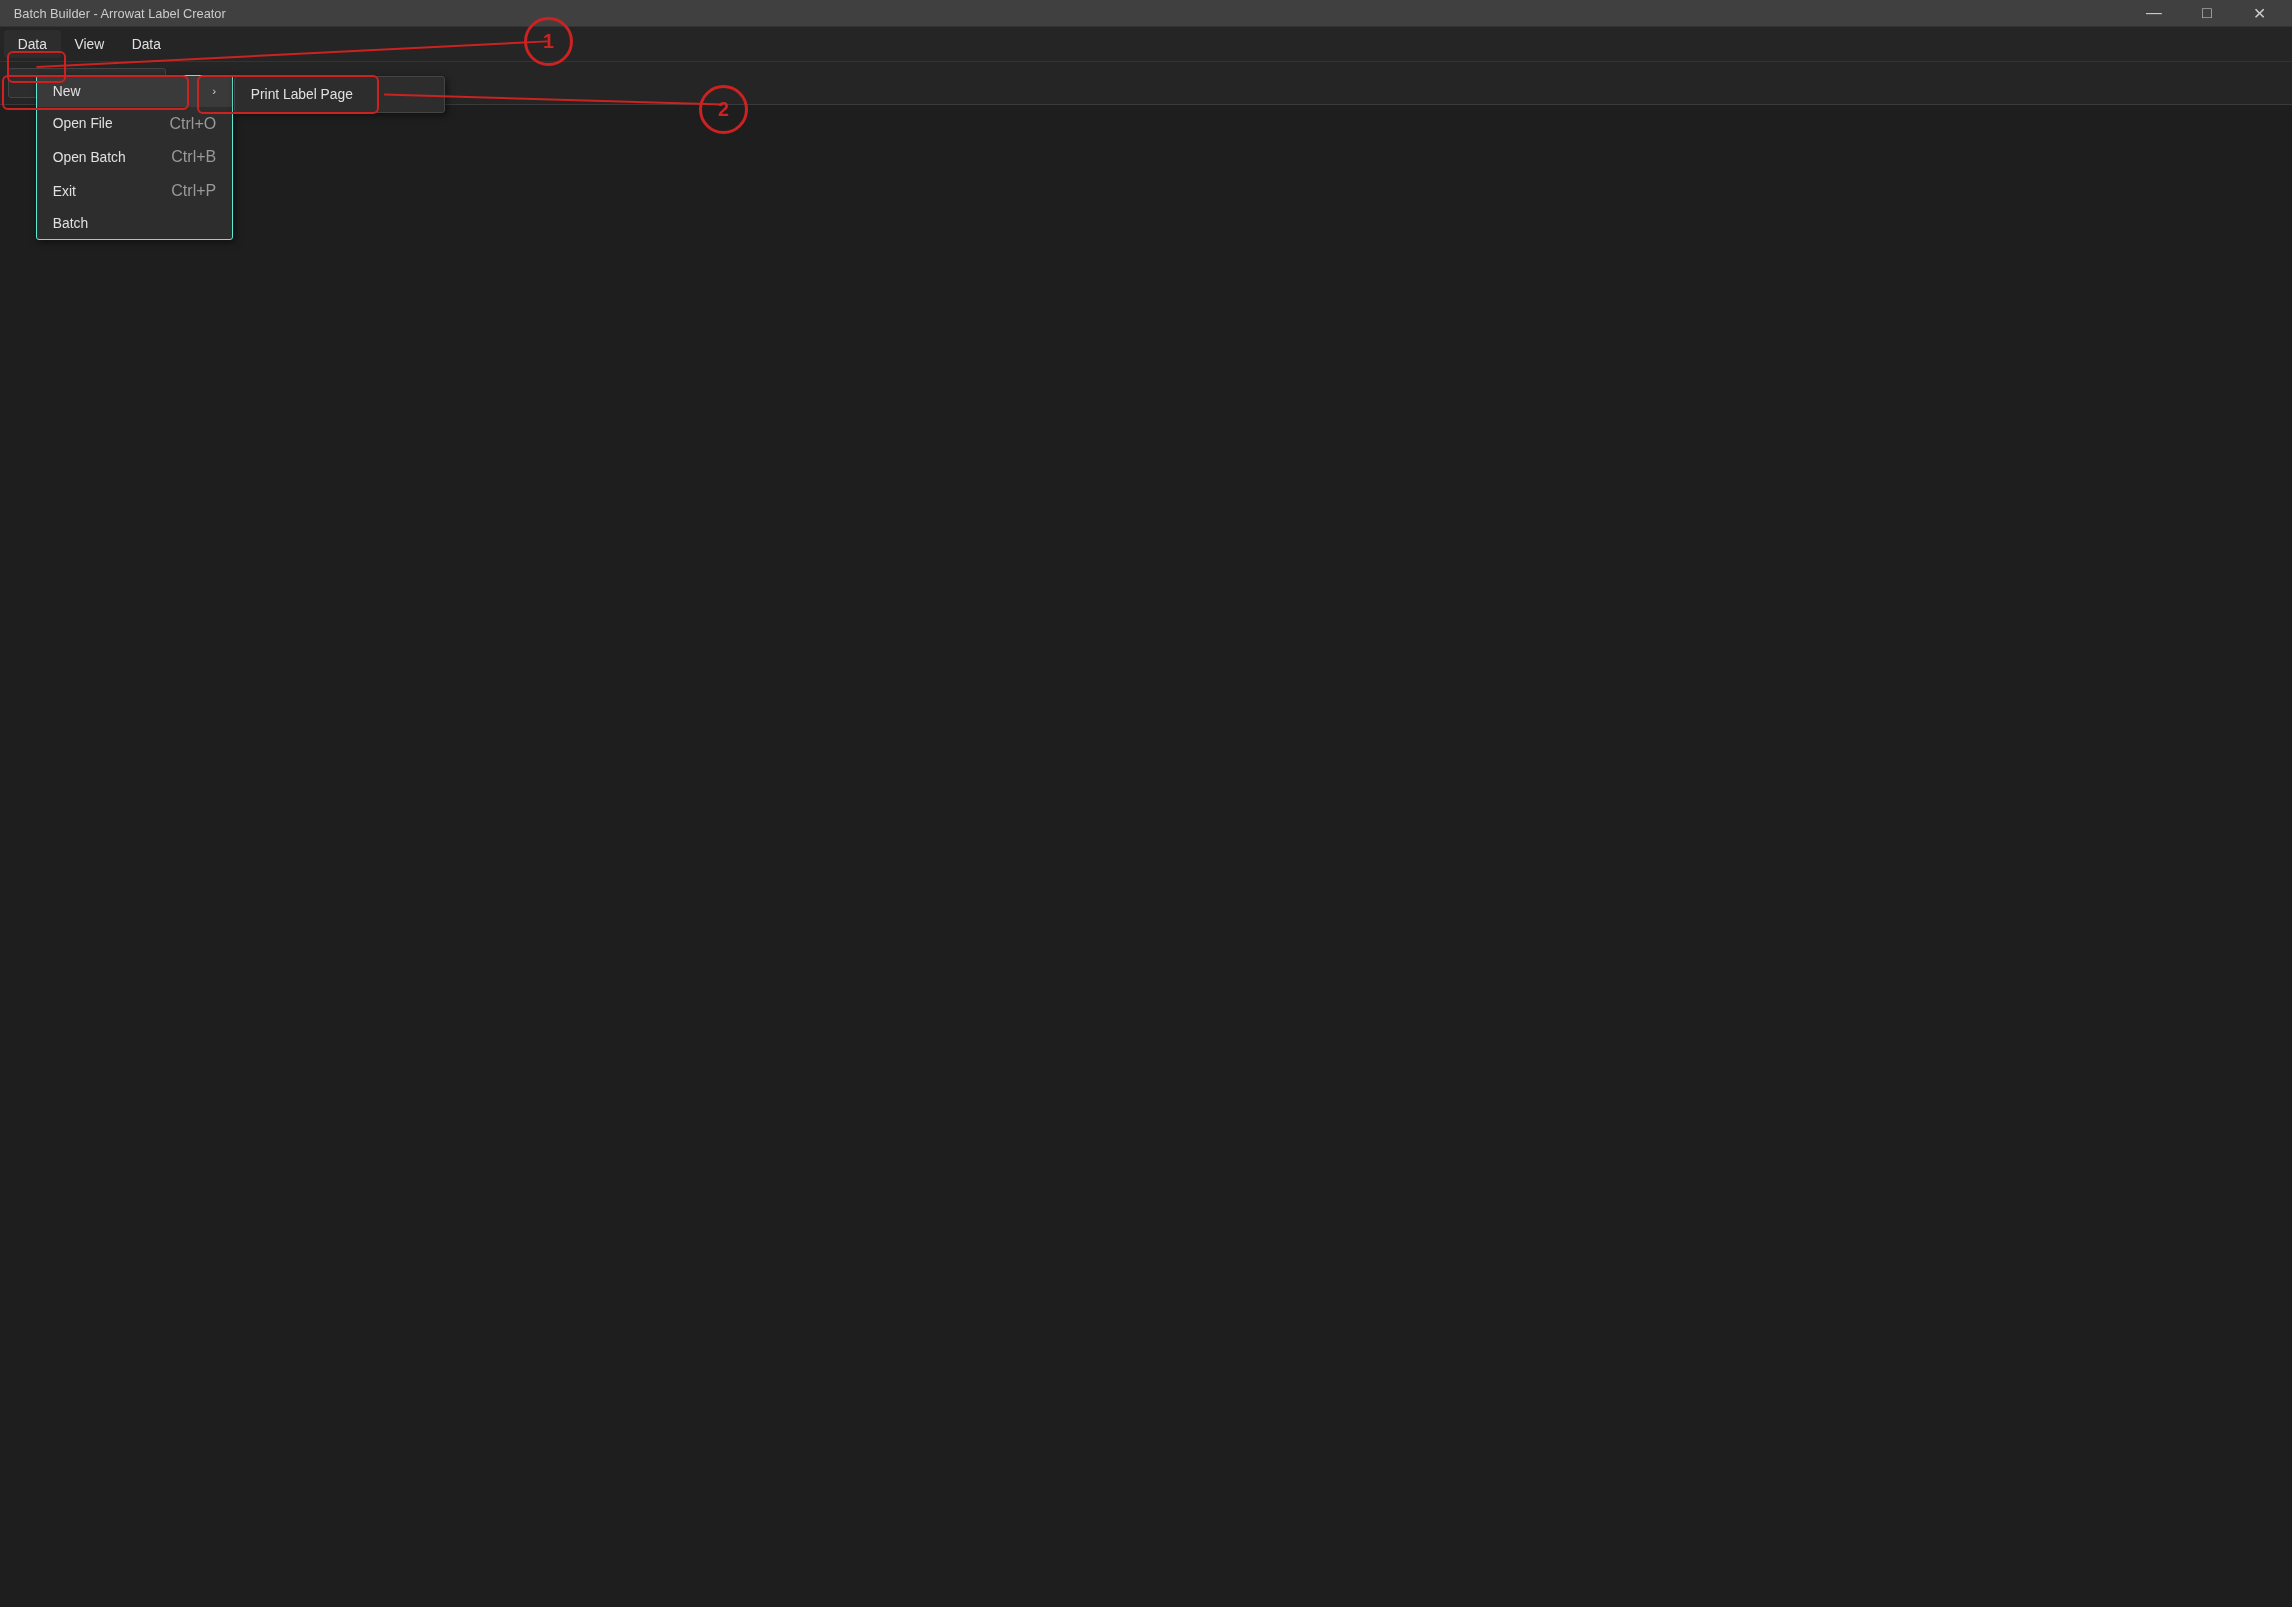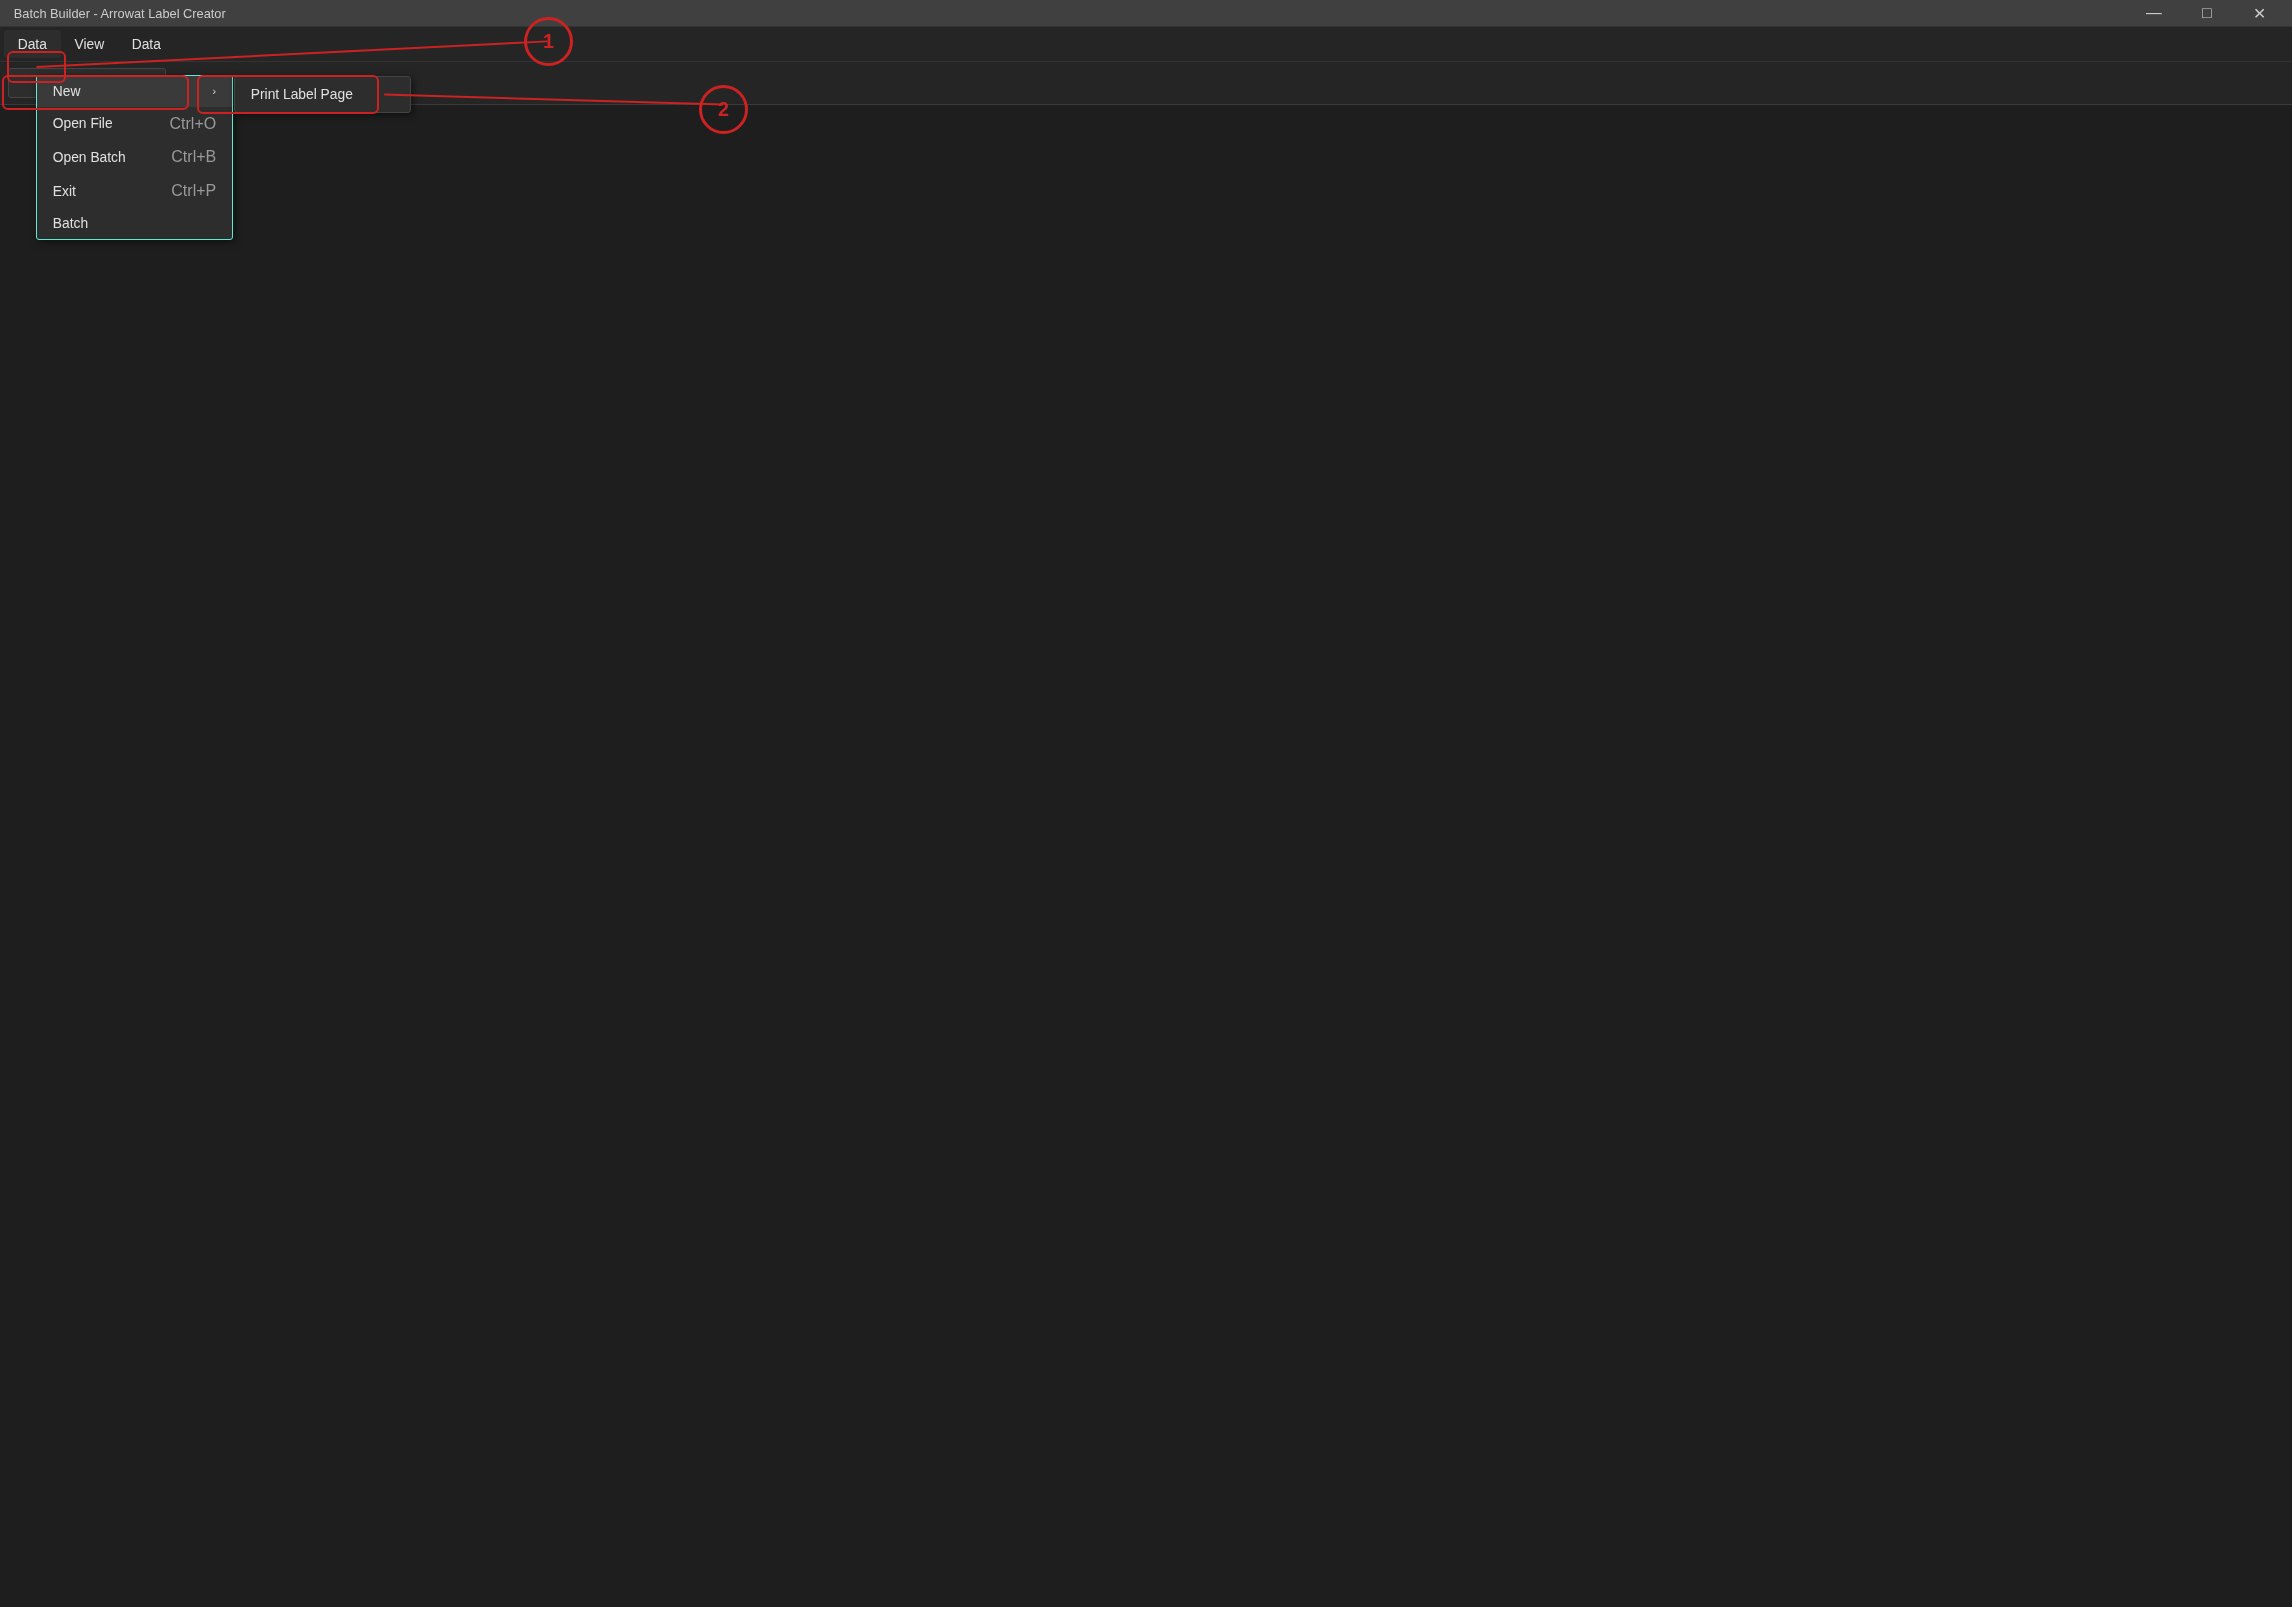--- a/index.html
+++ b/index.html
@@ -159,21 +159,21 @@
       margin-left: auto;
       font-size: 11.8px;
       color: #ccc;
     }
 
     
     .submenu {
       position: absolute;
       top: 0;
       left: 197px;
-      width: 177px;
+      width: 211px;
       background-color: #2d2d2d;
       border: 1px solid #444;
       border-radius: 3px;
       z-index: 1001;
       box-shadow: 2px 2px 7.9px rgba(0,0,0,0.5);
     }
 
     .submenu-item {
       display: flex;
       align-items: center;

